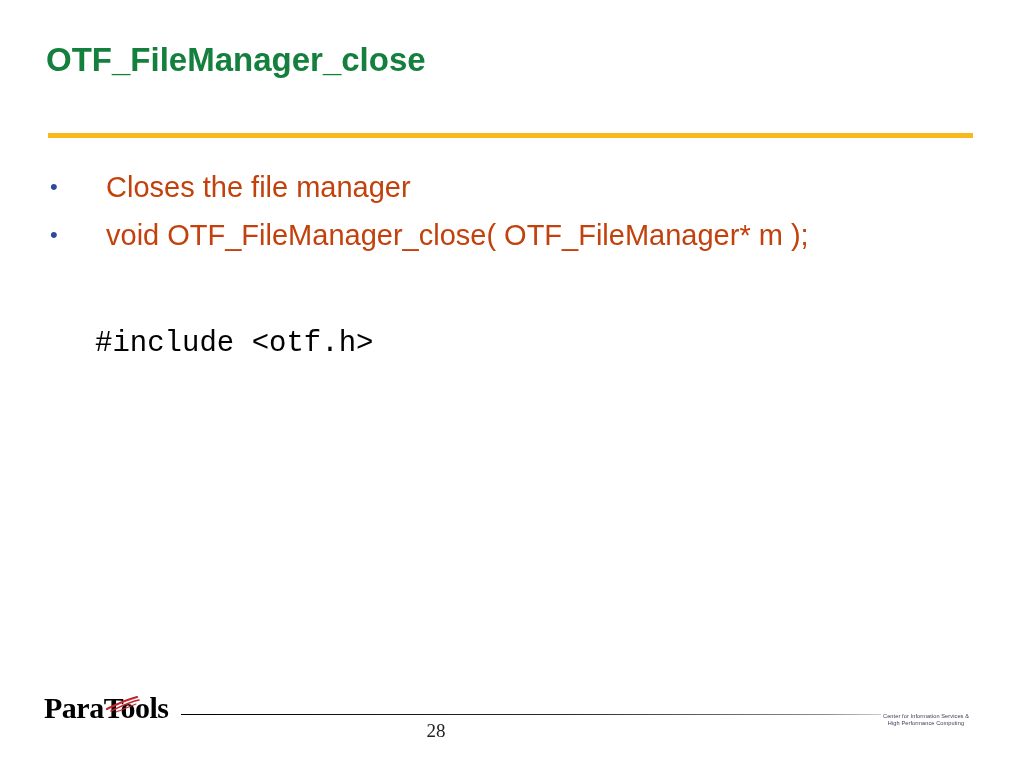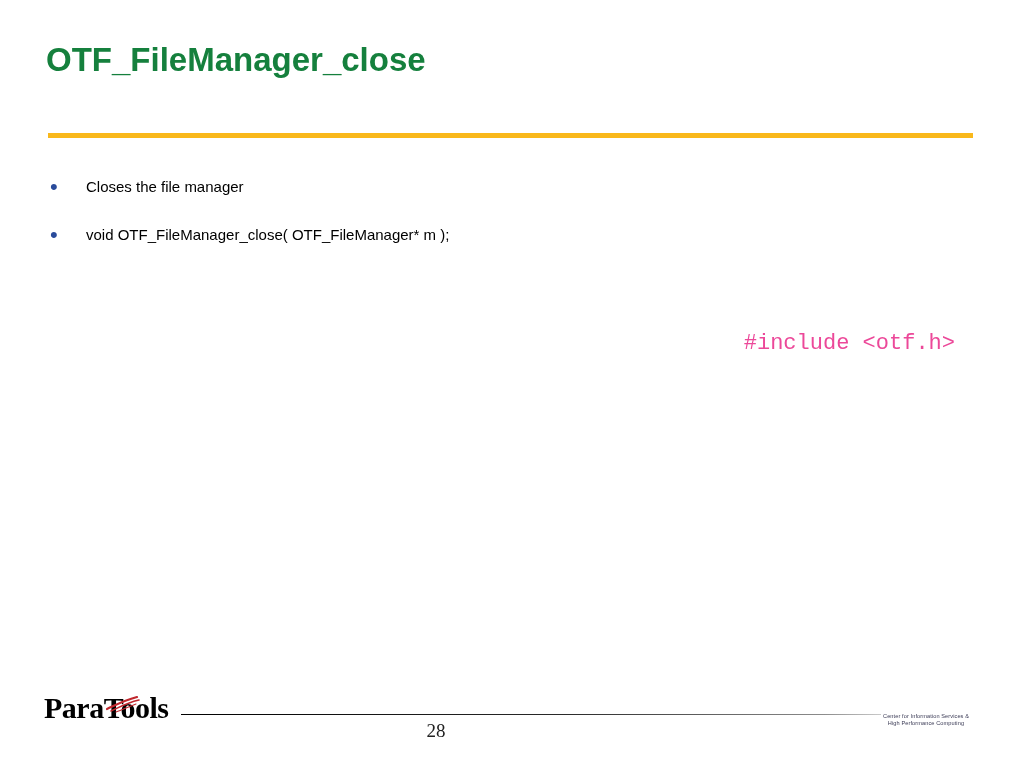--- a/index.html
+++ b/index.html
@@ -66,41 +66,41 @@
     color: #2a4b9b;
     font-size: 22px;
     line-height: 30px;
     text-align: left;
     padding-left: 6px;
     box-sizing: border-box;
   }
   .bullet-text {
     flex: 1 1 auto;
     font-family: "Liberation Sans", sans-serif;
-    font-size: 15px;
-    color: #000000;
+    font-size: 29px;
+    color: #c2410c;
     line-height: 30px;
     white-space: nowrap;
+    margin-left: 20px;
   }
 
   
   .code-block {
     position: absolute;
     left: 95px;
     top: 327px;
     width: 860px;
   }
   .code-line {
     font-family: "Liberation Mono", "DejaVu Sans Mono", monospace;
-    font-size: 22px;
-    color: #ec4899;
+    font-size: 29px;
+    color: #000000;
     line-height: 34px;
     white-space: pre;
     height: 34px;
-    text-align: right;
   }
   .code-gap {
     height: 34px;
   }
 
   
   .footer-rule {
     position: absolute;
     left: 181px;
     top: 714px;

